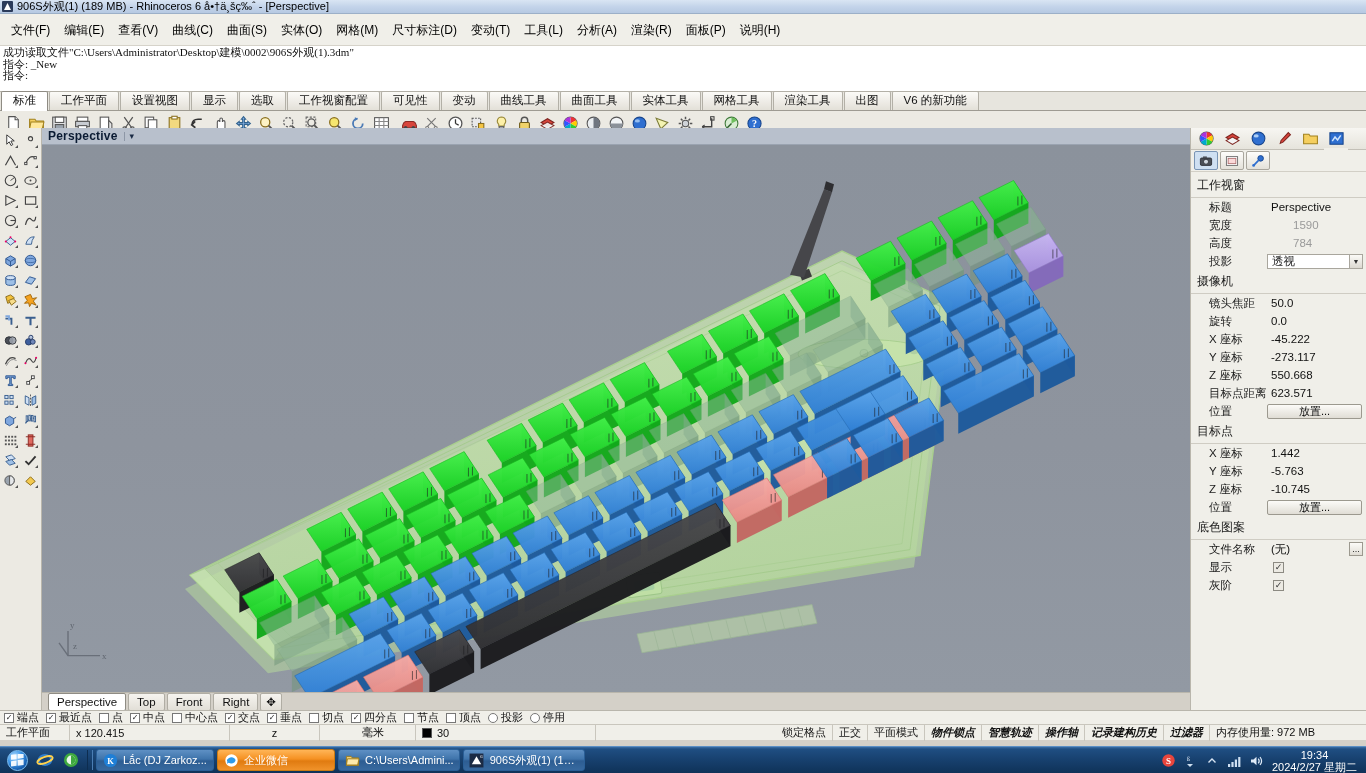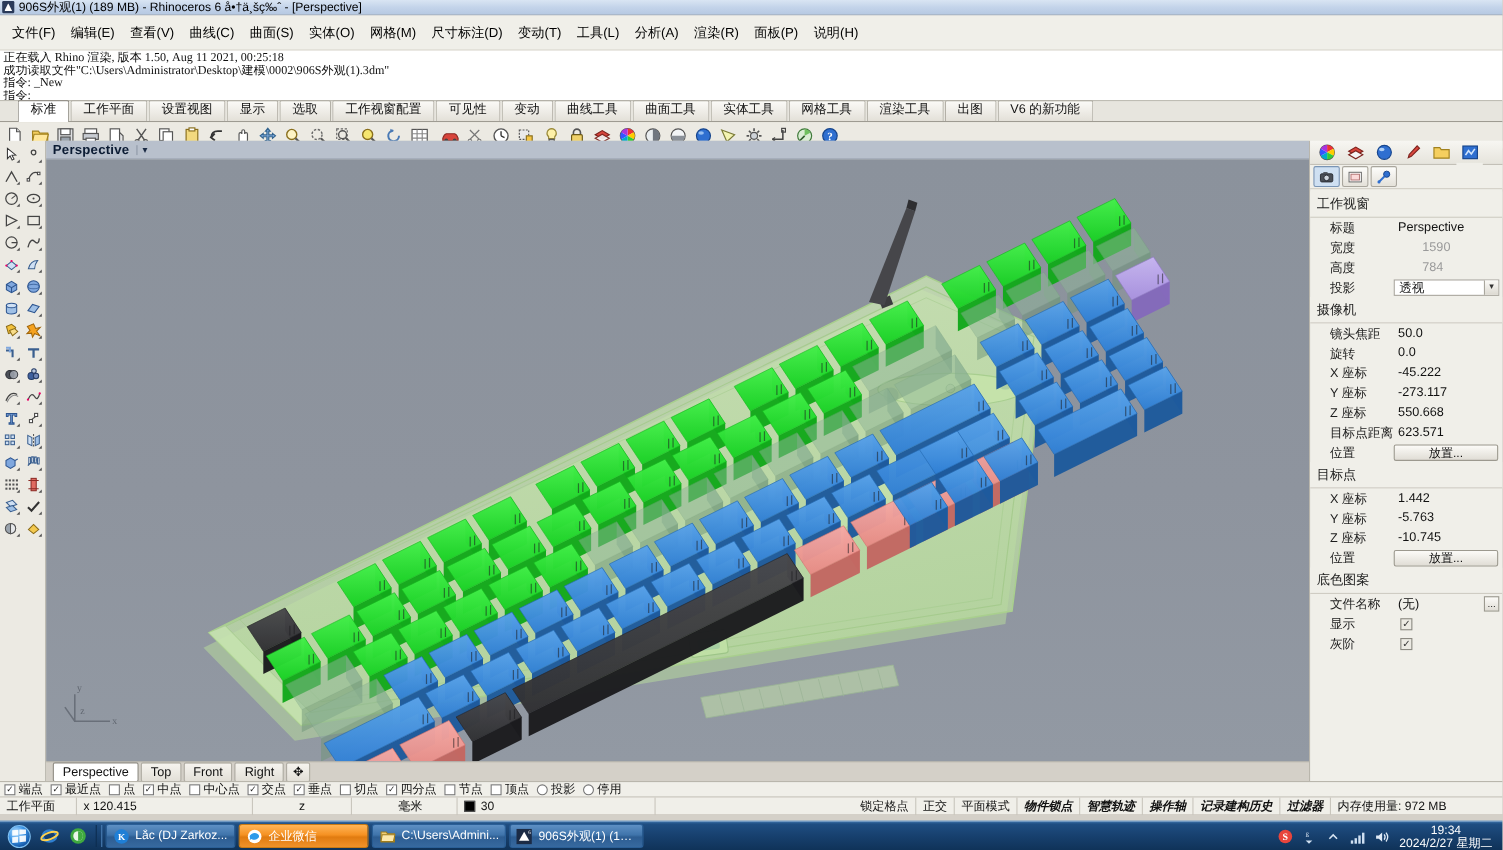--- a/index.html
+++ b/index.html
@@ -50,21 +50,21 @@
   .cmdline {
     font-family: "Liberation Serif", serif;
     font-size: 11px; line-height: 11.5px; color: #101010;
     white-space: nowrap; overflow: hidden;
   }
 
   
   .tabstrip {
     height: 19px; display: flex; align-items: flex-end;
     background: #e7e5de; border-bottom: 1px solid #9e9b92;
-    padding-left: 16px;
+    padding-left: 1px;
   }
   .tabstrip .tab {
     font-size: 11.5px; color: #111; padding: 1px 11px 2px 11px;
     border: 1px solid #b3b0a7; border-bottom: none;
     background: linear-gradient(180deg,#fbfaf7,#e3e0d8);
     margin-right: 1px; border-radius: 2px 2px 0 0;
     white-space: nowrap; line-height: 15px; cursor: default;
   }
   .tabstrip .tab.active {
     background: #ffffff; border-color: #8f8c84;
@@ -291,21 +291,20 @@
       <div class="mi">尺寸标注(D)</div>
       <div class="mi">变动(T)</div>
       <div class="mi">工具(L)</div>
       <div class="mi">分析(A)</div>
       <div class="mi">渲染(R)</div>
       <div class="mi">面板(P)</div>
       <div class="mi">说明(H)</div>
     </div>
 
   <div class="cmdarea" id="cmdarea">
-      <div class="cmdline">正在载入 Rhino 渲染, 版本 1.50, Aug 11 2021, 00:25:18</div>
       <div class="cmdline">成功读取文件"C:\Users\Administrator\Desktop\建模\0002\906S外观(1).3dm"</div>
       <div class="cmdline">指令: _New</div>
       <div class="cmdline">指令:</div>
     </div>
 
   <div class="tabstrip" id="tabstrip">
       <div class="tab active">标准</div>
       <div class="tab">工作平面</div>
       <div class="tab">设置视图</div>
       <div class="tab">显示</div>

